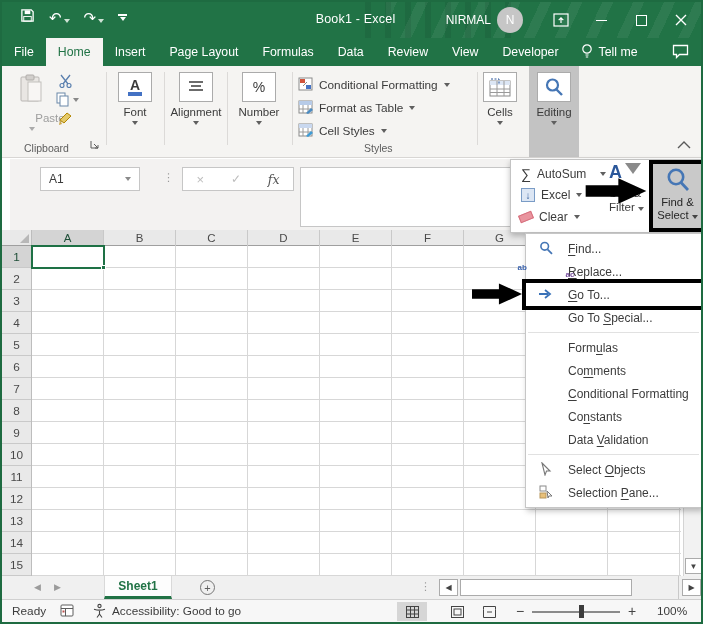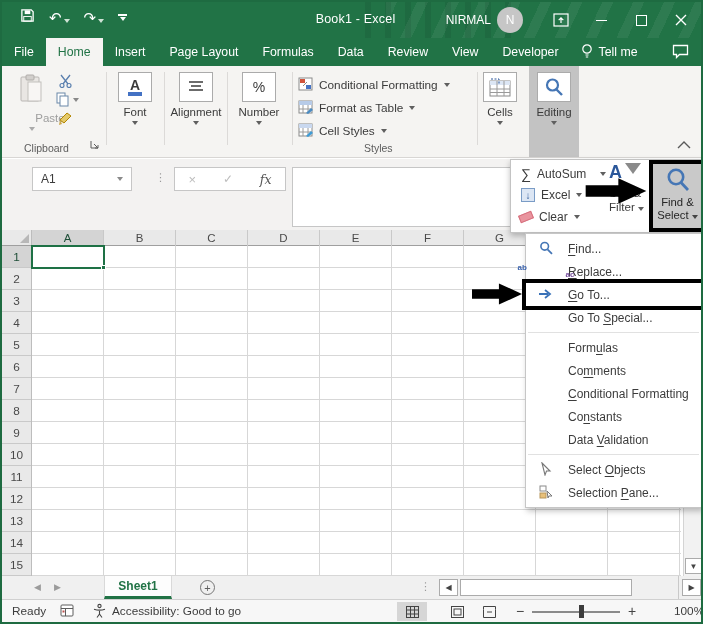--- a/index.html
+++ b/index.html
@@ -41,21 +41,21 @@
              justify-content:center; margin-bottom:4px; }
   .bigbtn .blabel { font-size:11.5px; color:#3b3b3b; margin-bottom:3px; }
   .chev { width:0; height:0; border-left:3px solid transparent; border-right:3px solid transparent;
           border-top:4px solid #5f5f5f; display:inline-block; }
   .styles-row { position:absolute; left:296px; height:22px; display:flex; align-items:center; gap:6px;
                 font-size:11.8px; color:#3b3b3b; }
   .editing-hl { position:absolute; left:527px; top:0; width:50px; height:91px; background:#c3c3c3; }
   .paste-lab { font-size:11.5px; color:#9e9e9e;margin-left:36px; }
 
   
-  .fbar { position:absolute; left:0; top:157px; right:0; height:71px; background:#f3f2f1; }
+  .fbar { position:absolute; left:8px; top:157px; right:0; height:71px; background:#f3f2f1; }
   .namebox { position:absolute; left:30px; top:8px; width:100px; height:24px; background:#fff; border:1px solid #c6c6c6;
              font-size:12px; color:#3b3b3b; display:flex; align-items:center; padding:0 8px; }
   .fbtns { position:absolute; left:172px; top:8px; width:112px; height:24px; background:#fff; border:1px solid #c6c6c6;
            display:flex; align-items:center; justify-content:space-around; }
   .finput { position:absolute; left:290px; top:8px; width:386px; height:60px; background:#fff; border:1px solid #c6c6c6; }
   .vdots { color:#9a9a9a; font-size:11px; }
 
   
   .grid { position:absolute; left:0; top:228px; width:679px; height:346px; background:#fff; }
   .corner { position:absolute; left:0; top:0; width:30px; height:16px; background:#e9e9e9;
@@ -426,21 +426,21 @@
     <div class="viewbtn" style="left:472px;">
       <svg width="13" height="12" viewBox="0 0 13 12">
           <path d="M.5 3.5v-3h12v3M.5 3.5v8h12v-8" fill="none" stroke="#444"></path>
           <path d="M4 6h5" stroke="#444"></path>
         </svg>
     </div>
     <span class="abs" style="left:514px;top:3px;font-size:14px;color:#444;">−</span>
     <div class="abs" style="left:530px;top:11px;width:88px;height:2px;background:#8a8a8a;"></div>
     <div class="abs" style="left:577px;top:5px;width:5px;height:13px;background:#3c3c3c;"></div>
     <span class="abs" style="left:626px;top:3px;font-size:14px;color:#444;">+</span>
-    <span class="abs" style="left:672px;top:4px;">100%</span>
+    <span class="abs" style="left:655px;top:4px;">100%</span>
   </div>
 
   <div class="flyout">
     <div class="abs" style="left:10px;top:6px;display:flex;align-items:center;gap:6px;">
       <span style="font-size:14px;color:#3b3b3b;">∑</span>
       <span>AutoSum</span>
       <span class="chev" style="margin-left:8px;"></span>
     </div>
     <div class="abs" style="left:10px;top:28px;display:flex;align-items:center;gap:6px;">
       <span style="width:14px;height:14px;border:1px solid #7a9cc6;background:#dce6f4;color:#2b579a;font-size:10px;display:flex;align-items:center;justify-content:center;">↓</span>

